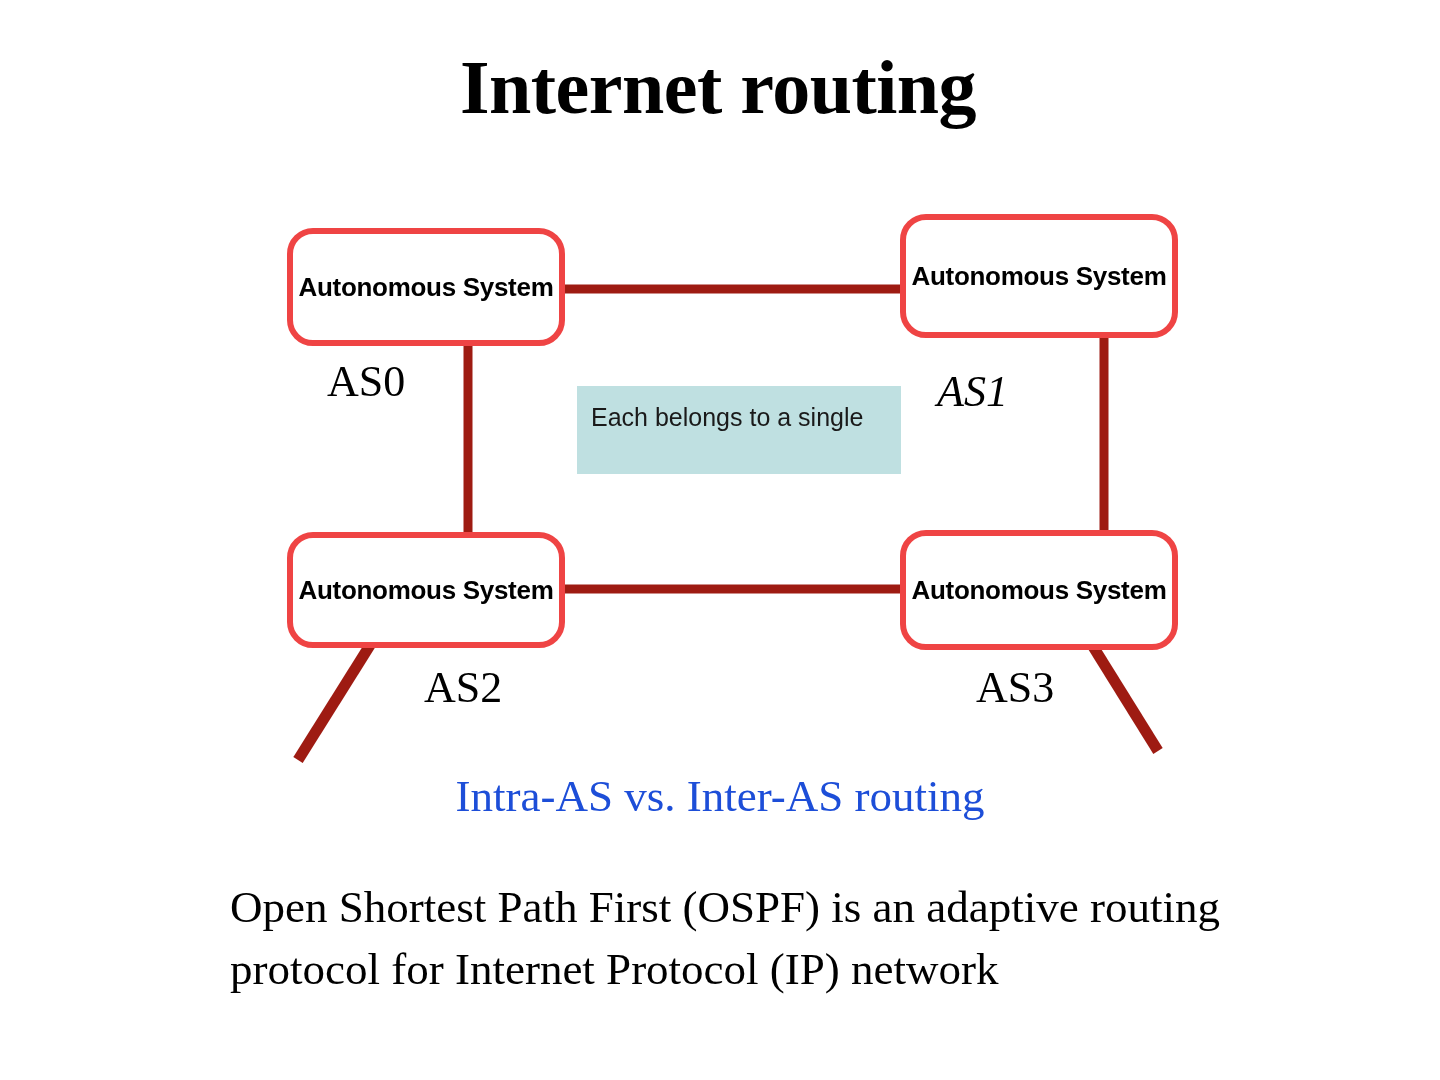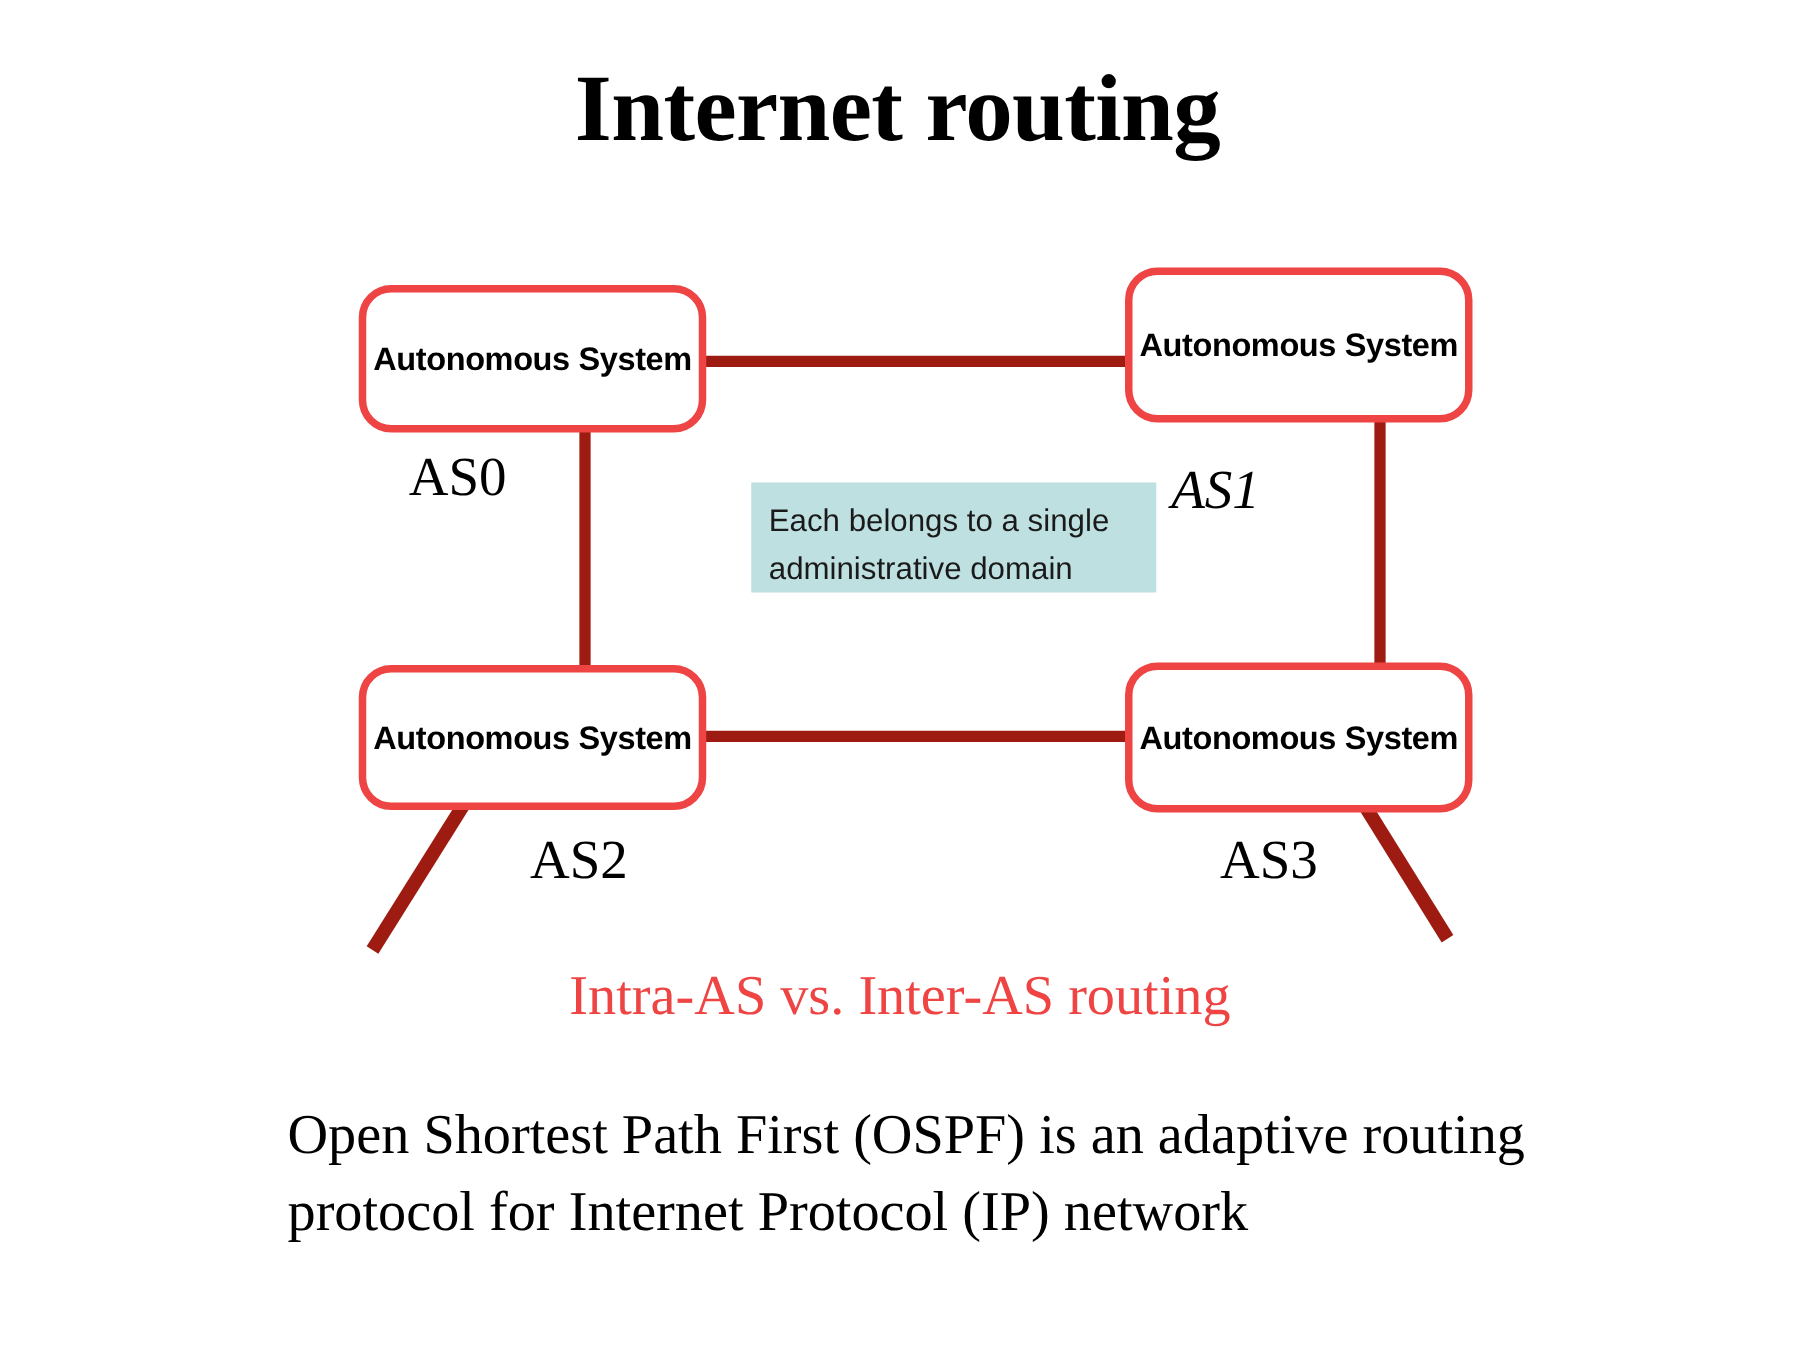--- a/index.html
+++ b/index.html
@@ -90,40 +90,39 @@
   #callout-note {
     position: absolute;
     left: 577px;
     top: 386px;
     width: 324px;
     height: 88px;
     background: #bfe0e1;
     box-sizing: border-box;
     padding: 12px 14px 0 14px;
     z-index: 2;
-    margin-left: 24px;
   }
   .callout-line {
     font-family: "Liberation Sans", "DejaVu Sans", sans-serif;
     font-size: 25px;
     line-height: 38px;
     color: #1a1a1a;
     white-space: nowrap;
   }
 
   
   #subtitle-line {
     position: absolute;
     left: 0;
     top: 770px;
     width: 1440px;
     text-align: center;
     font-family: "Liberation Serif", "DejaVu Serif", serif;
     font-size: 45px;
-    color: #ef4444;
+    color: #1d4ed8;
   }
   #body-paragraph {
     position: absolute;
     left: 230px;
     top: 876px;
     width: 1090px;
     font-family: "Liberation Serif", "DejaVu Serif", serif;
     font-size: 45px;
     line-height: 62px;
     color: #000000;
@@ -163,21 +162,20 @@
     <span class="as-node-label">Autonomous System</span>
   </div>
 
   <div class="as-caption" id="as-caption-0">AS0</div>
   <div class="as-caption" id="as-caption-1">AS1</div>
   <div class="as-caption" id="as-caption-2">AS2</div>
   <div class="as-caption" id="as-caption-3">AS3</div>
 
   <div id="callout-note">
     <div class="callout-line">Each belongs to a single</div>
-    <div class="callout-line">administrative domain</div>
   </div>
 
   <div id="subtitle-line">Intra-AS vs. Inter-AS routing</div>
 
   <div id="body-paragraph">
     <div class="body-line">Open Shortest Path First (OSPF) is an adaptive routing</div>
     <div class="body-line">protocol for Internet Protocol (IP) network</div>
   </div>
 
 </div>

